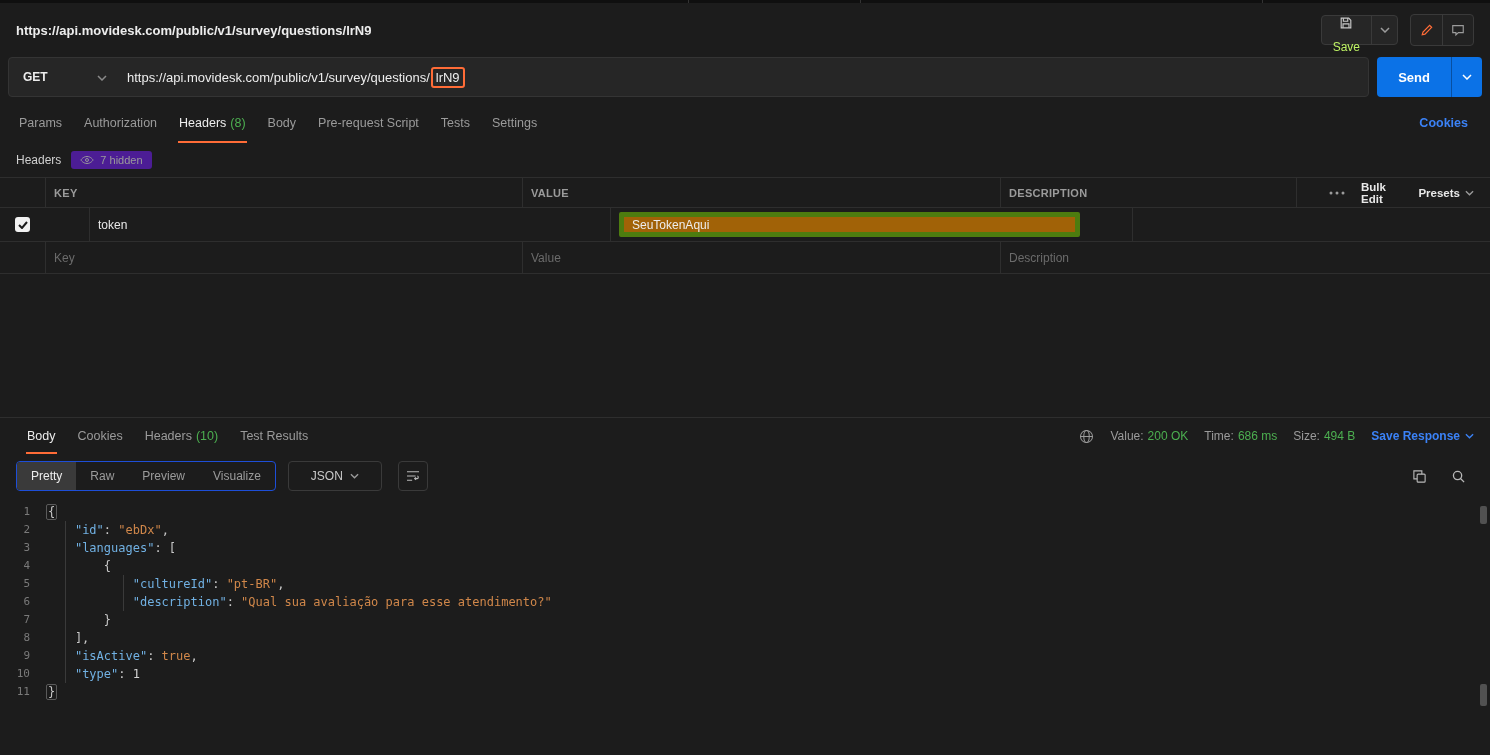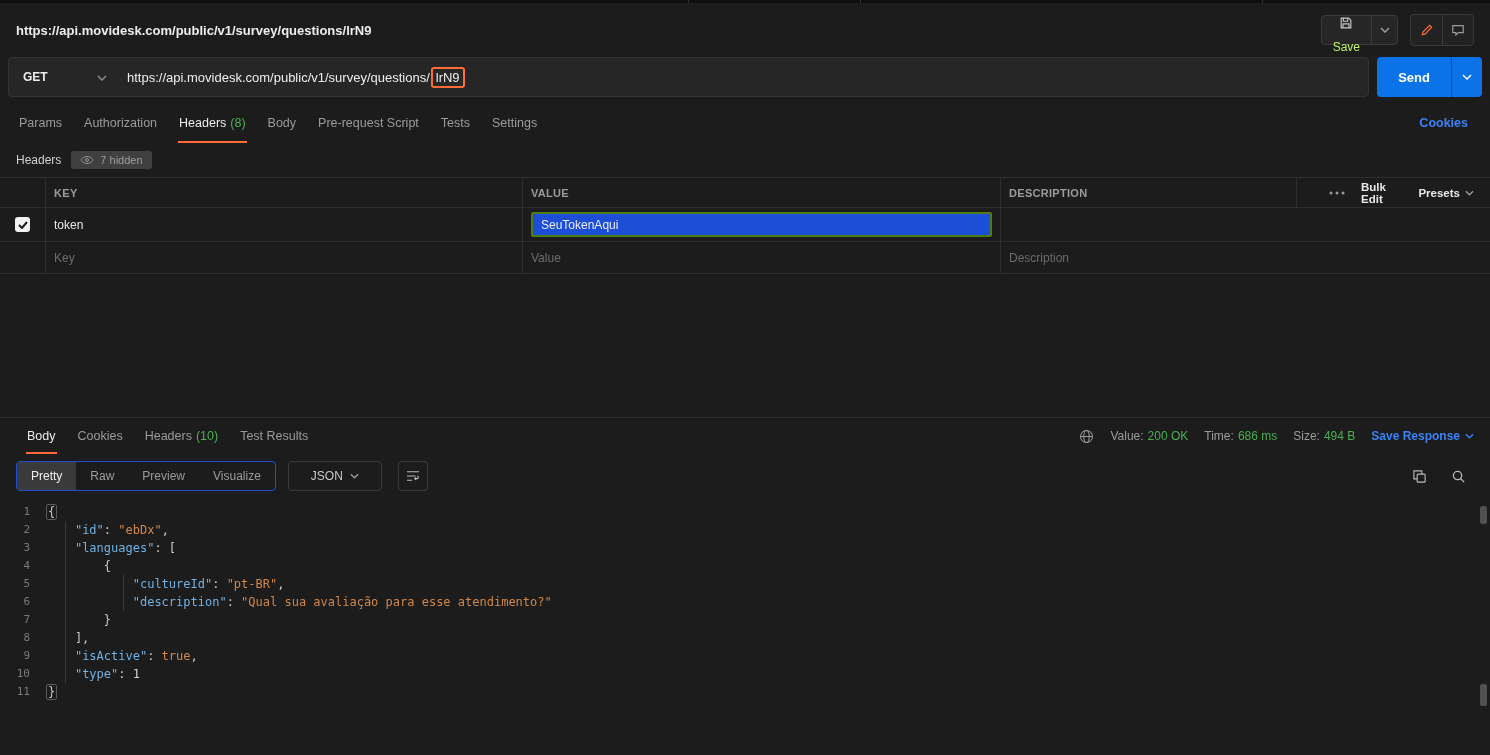--- a/index.html
+++ b/index.html
@@ -37,35 +37,35 @@
   .req-tabs{height:40px;flex:none;display:flex;align-items:center;padding:0 8px;}
   .tab{position:relative;height:100%;display:flex;align-items:center;padding:0 11px;font-size:12.5px;color:#9b9b9b;cursor:pointer;white-space:nowrap;}
   .tab.active{color:#ededed;}
   .tab.active::after{content:"";position:absolute;left:10px;right:10px;bottom:0;height:2px;background:#ff6c37;}
   .tab-count{color:#4caf50;margin-left:4px;}
   .cookies-link{margin-left:auto;padding-right:14px;color:#3b82f6;font-size:12.5px;font-weight:700;cursor:pointer;}
 
   
   .headers-meta{height:34px;flex:none;display:flex;align-items:center;gap:10px;padding:0 16px;}
   .headers-meta-title{font-size:12px;color:#d0d0d0;}
-  .hidden-badge{display:flex;align-items:center;gap:6px;background:#404040;border-radius:3px;padding:3px 9px;font-size:11px;color:#9b9b9b;cursor:pointer;}
+  .hidden-badge{display:flex;align-items:center;gap:6px;background:#4c1d95;border-radius:3px;padding:3px 9px;font-size:11px;color:#9b9b9b;cursor:pointer;}
 
   
   .kv-table{flex:none;border-top:1px solid #2e2e2e;font-size:12px;}
   .trow{display:grid;grid-template-columns:45px 477px 478px 296px 1fr;align-items:center;border-bottom:1px solid #2e2e2e;}
   .tcell{height:100%;display:flex;align-items:center;padding:0 8px;border-left:1px solid #2e2e2e;}
   .tcell.first{border-left:none;justify-content:center;}
   .thead-row{height:30px;}
   .thead-row .tcell{color:#9b9b9b;font-weight:700;font-size:11px;letter-spacing:.3px;}
   .thead-controls{display:flex;align-items:center;gap:16px;justify-content:flex-end;padding-right:16px;height:100%;border-left:1px solid #2e2e2e;padding-left:32px;}
   .ctrl-label{font-size:11.5px;font-weight:700;color:#e8e8e8;cursor:pointer;display:flex;align-items:center;gap:5px;}
-  .data-row{height:34px;}
+  .data-row{height:34px;gap:44px;}
   .desc-span{grid-column:4 / 6;}
   .checkbox{width:15px;height:15px;background:#f2f2f2;border-radius:3px;display:flex;align-items:center;justify-content:center;cursor:pointer;}
-  .value-input{width:100%;height:25px;border:2px solid #4d7c0f;background:#1d4ed8;border-radius:2px;display:flex;align-items:center;padding:0 8px;color:#ededed;cursor:text;}
+  .value-input{width:100%;height:25px;border:5px solid #4d7c0f;background:#a16207;border-radius:2px;display:flex;align-items:center;padding:0 8px;color:#ededed;cursor:text;}
   .placeholder-row{height:32px;color:#6b6b6b;}
   .placeholder-row .tcell{color:#6b6b6b;}
 
   .spacer{flex:1;}
 
   
   .response{flex:none;border-top:1px solid #2e2e2e;}
   .resp-tabs{height:36px;display:flex;align-items:center;padding:0 16px;}
   .resp-meta{margin-left:auto;display:flex;align-items:center;gap:16px;font-size:12px;color:#9b9b9b;}
   .meta-item{display:flex;gap:4px;white-space:nowrap;}

